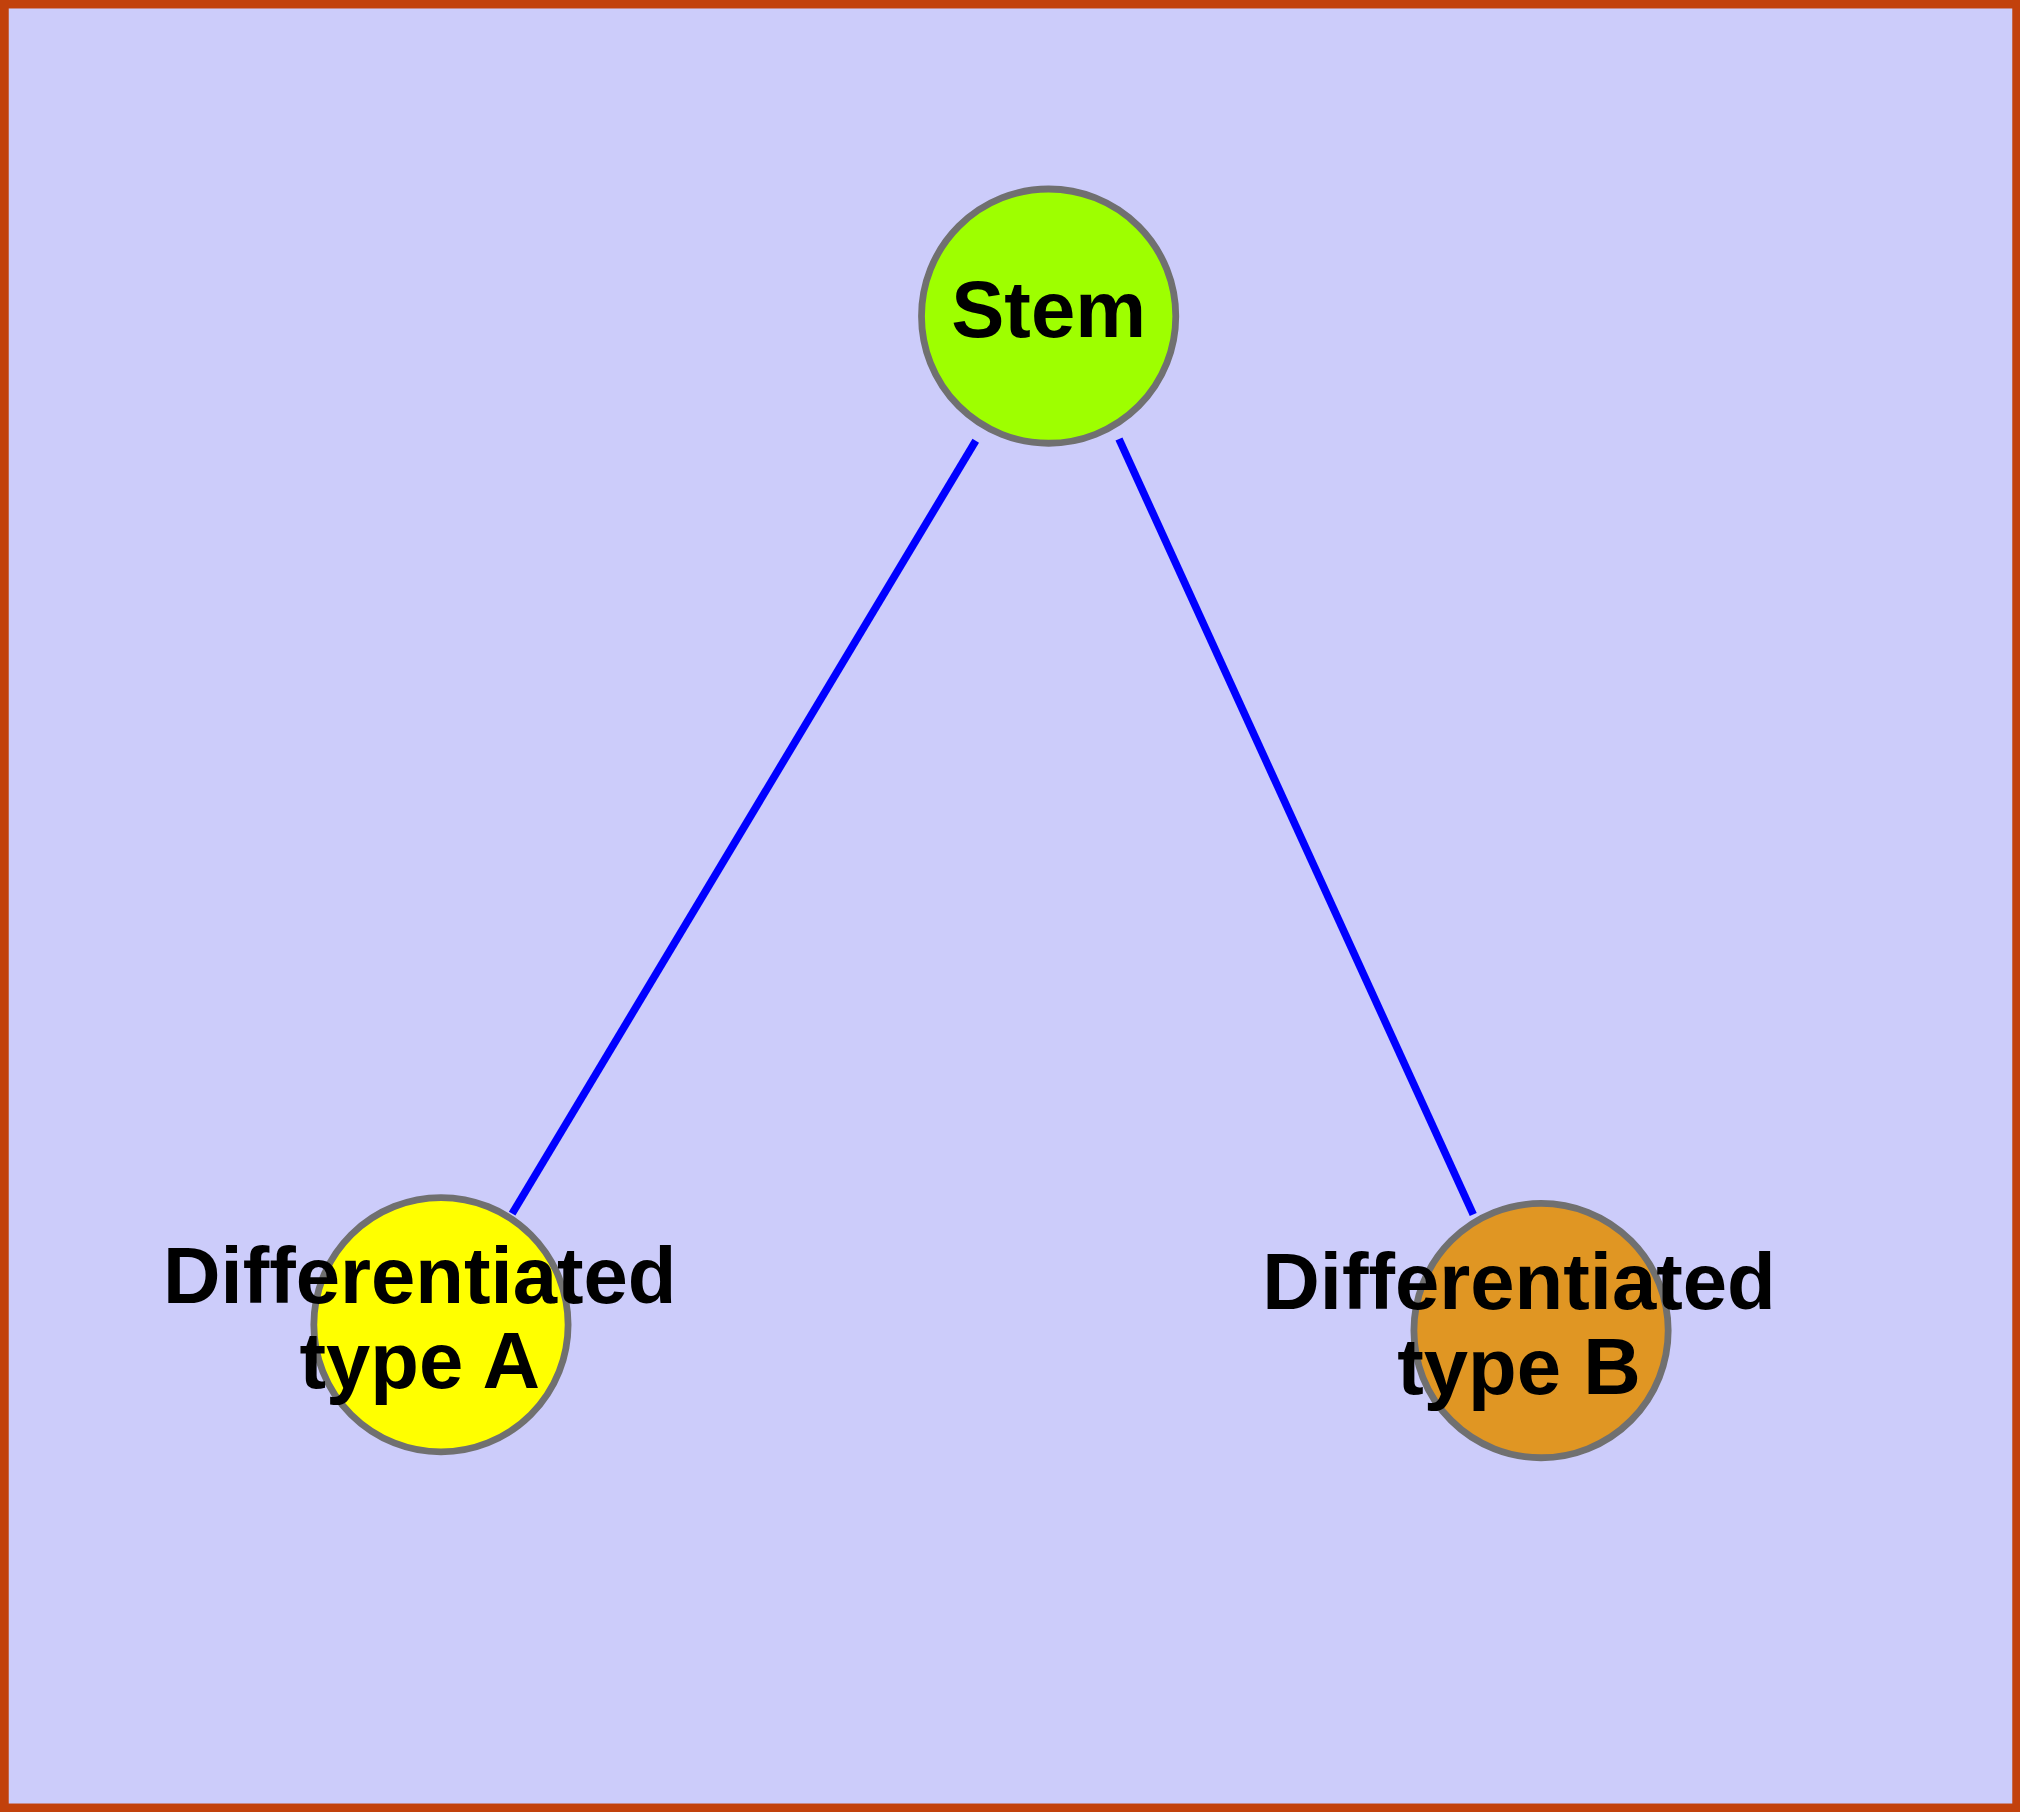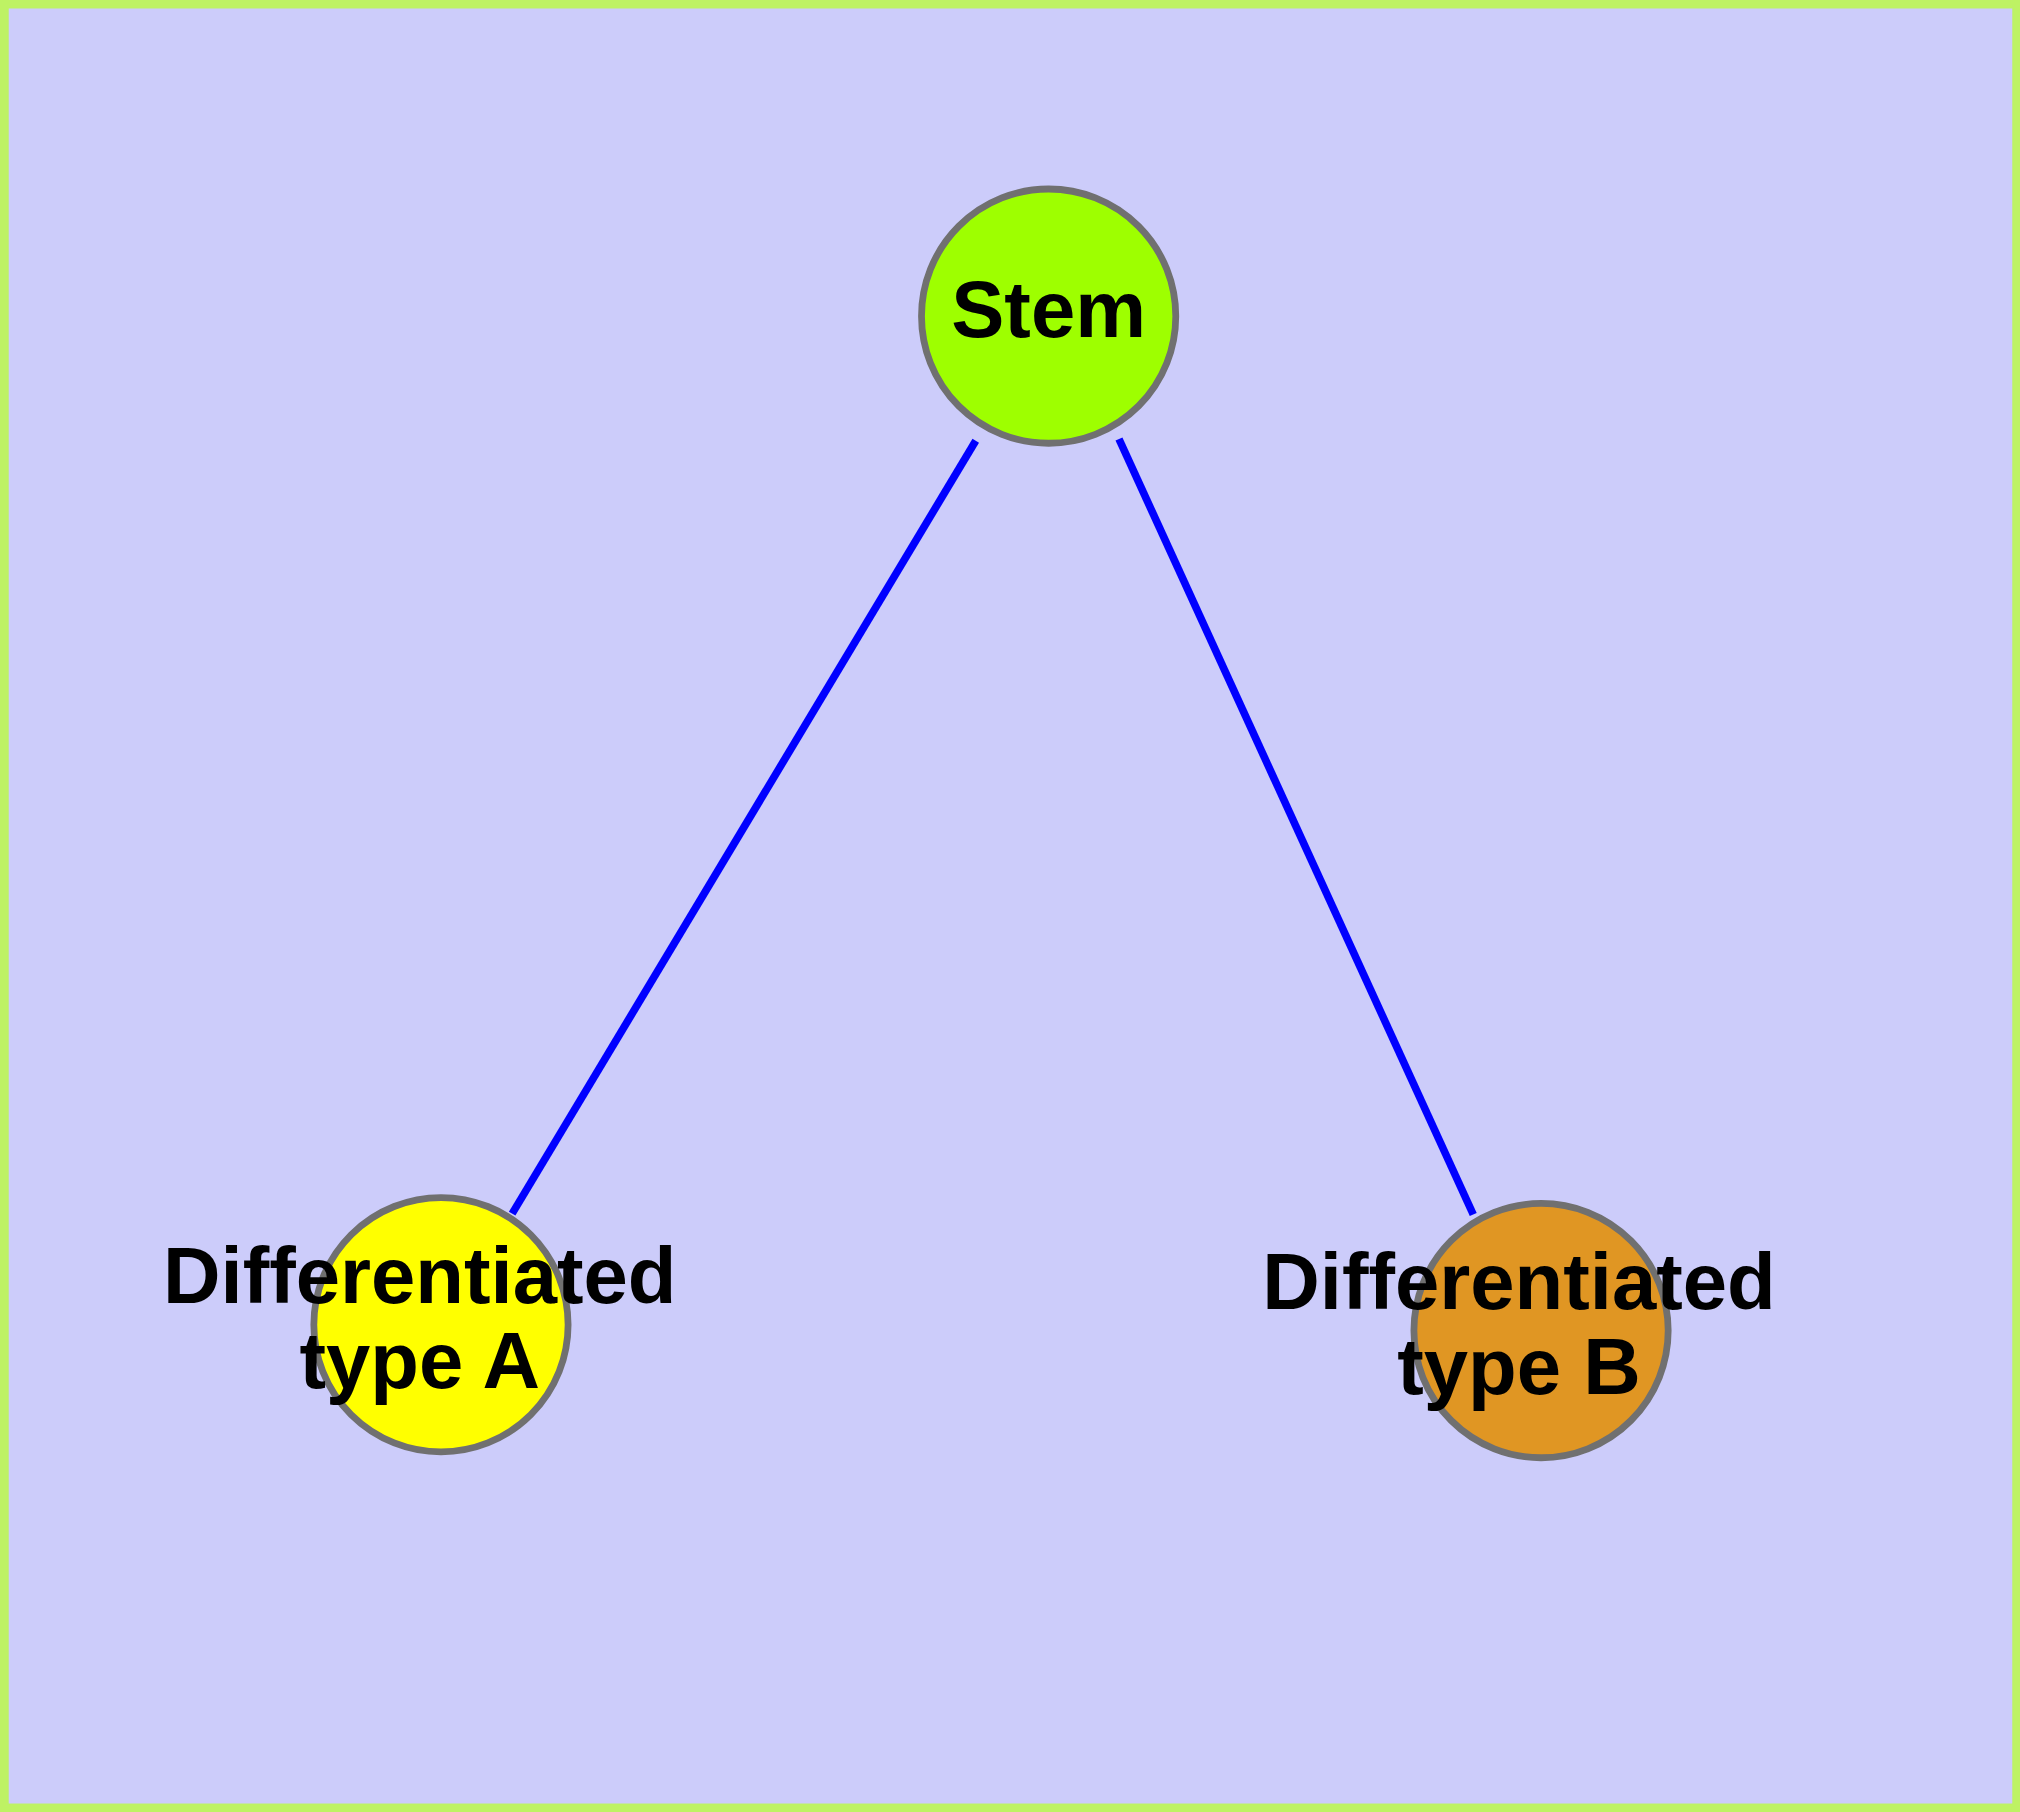--- a/index.html
+++ b/index.html
@@ -4,21 +4,21 @@
 <style>
   html, body {
     margin: 0;
     padding: 0;
     background: #ffffff;
   }
   #canvas {
     position: relative;
     width: 2021px;
     height: 1812px;
-    background: #bef264;
+    background: #c2410c;
     overflow: hidden;
   }
   #graph-svg {
     position: absolute;
     left: 0;
     top: 0;
     width: 2021px;
     height: 1812px;
     display: block;
   }

